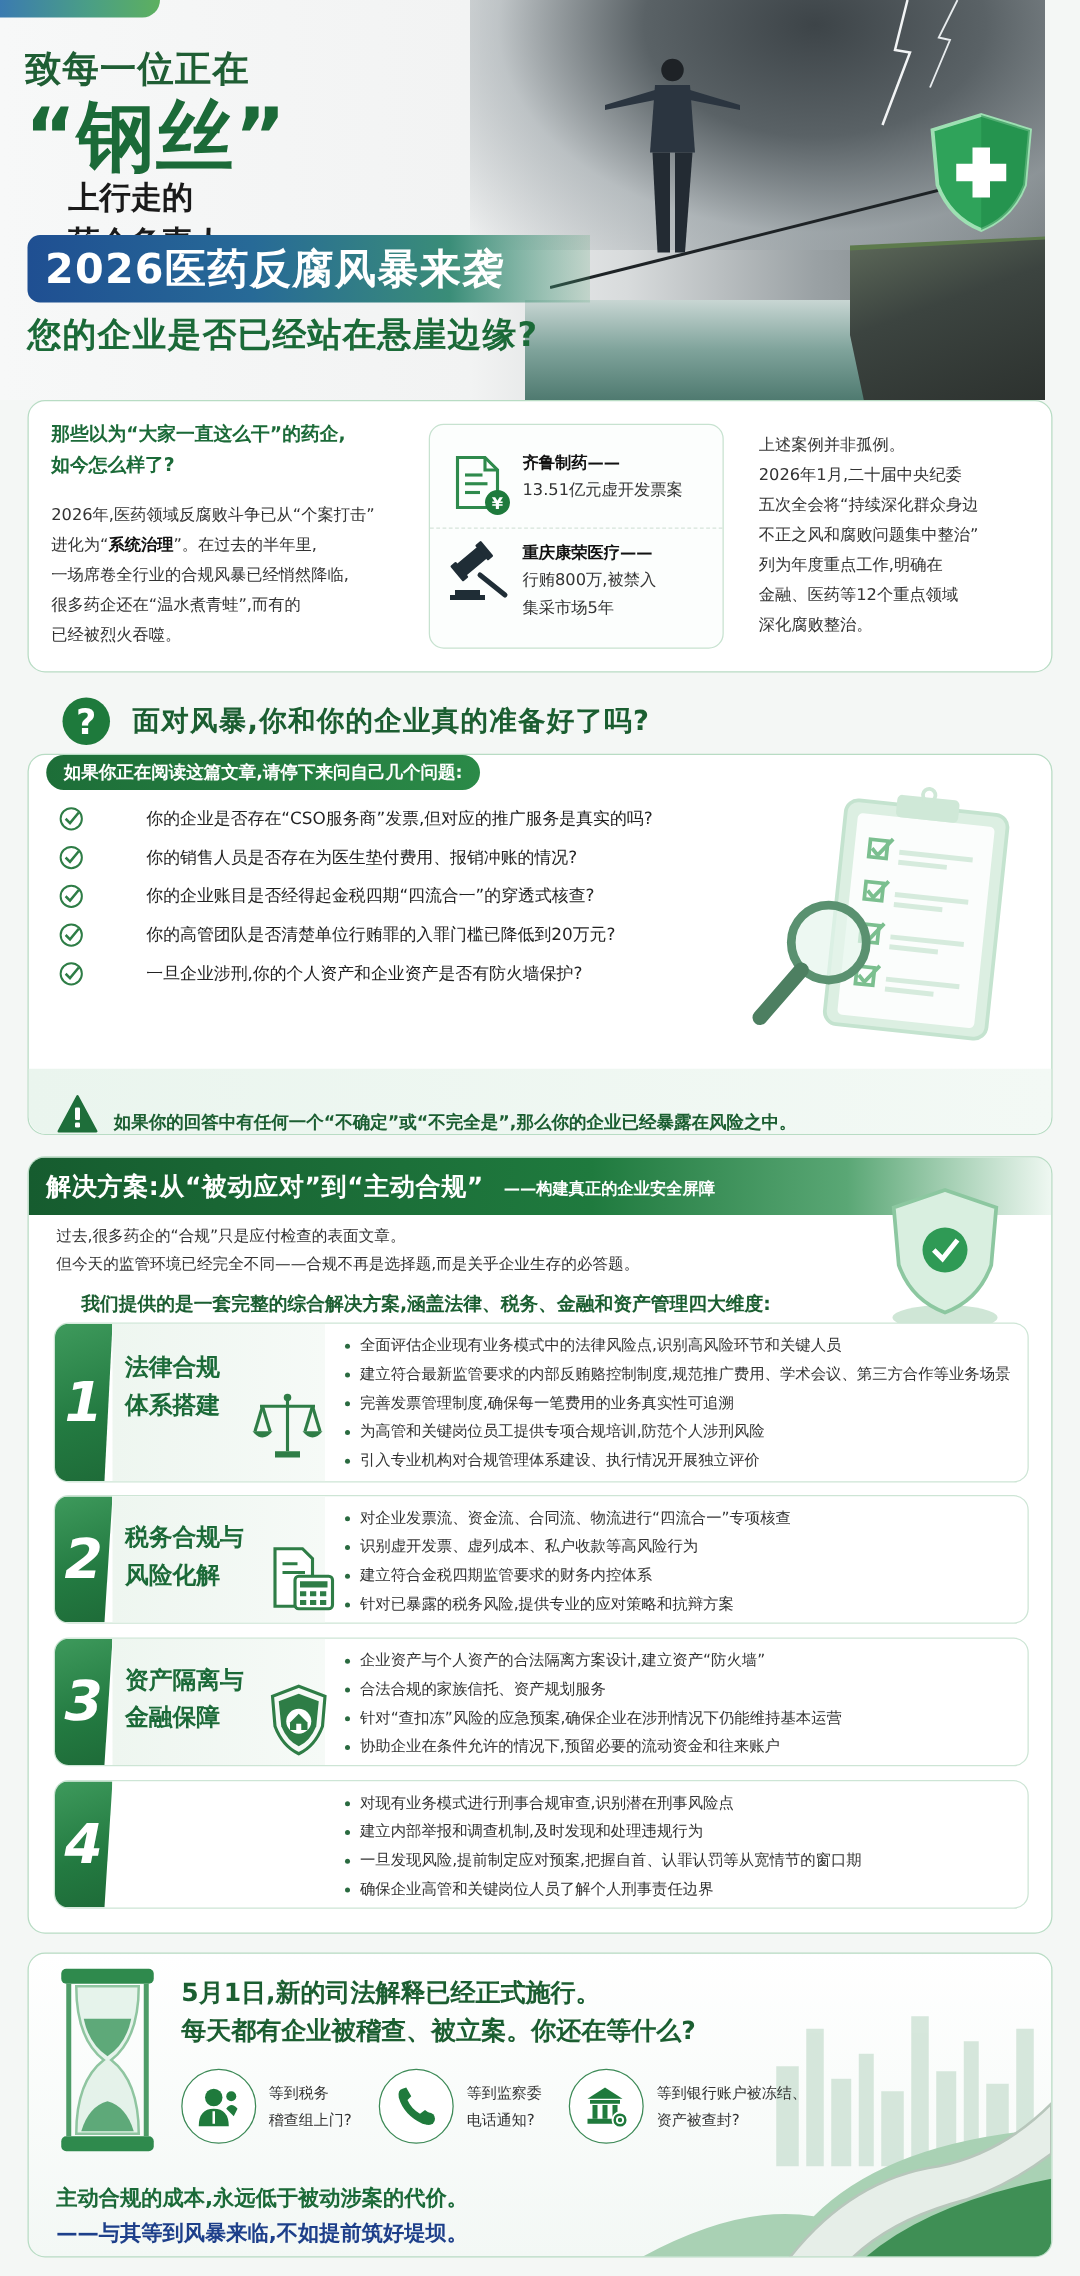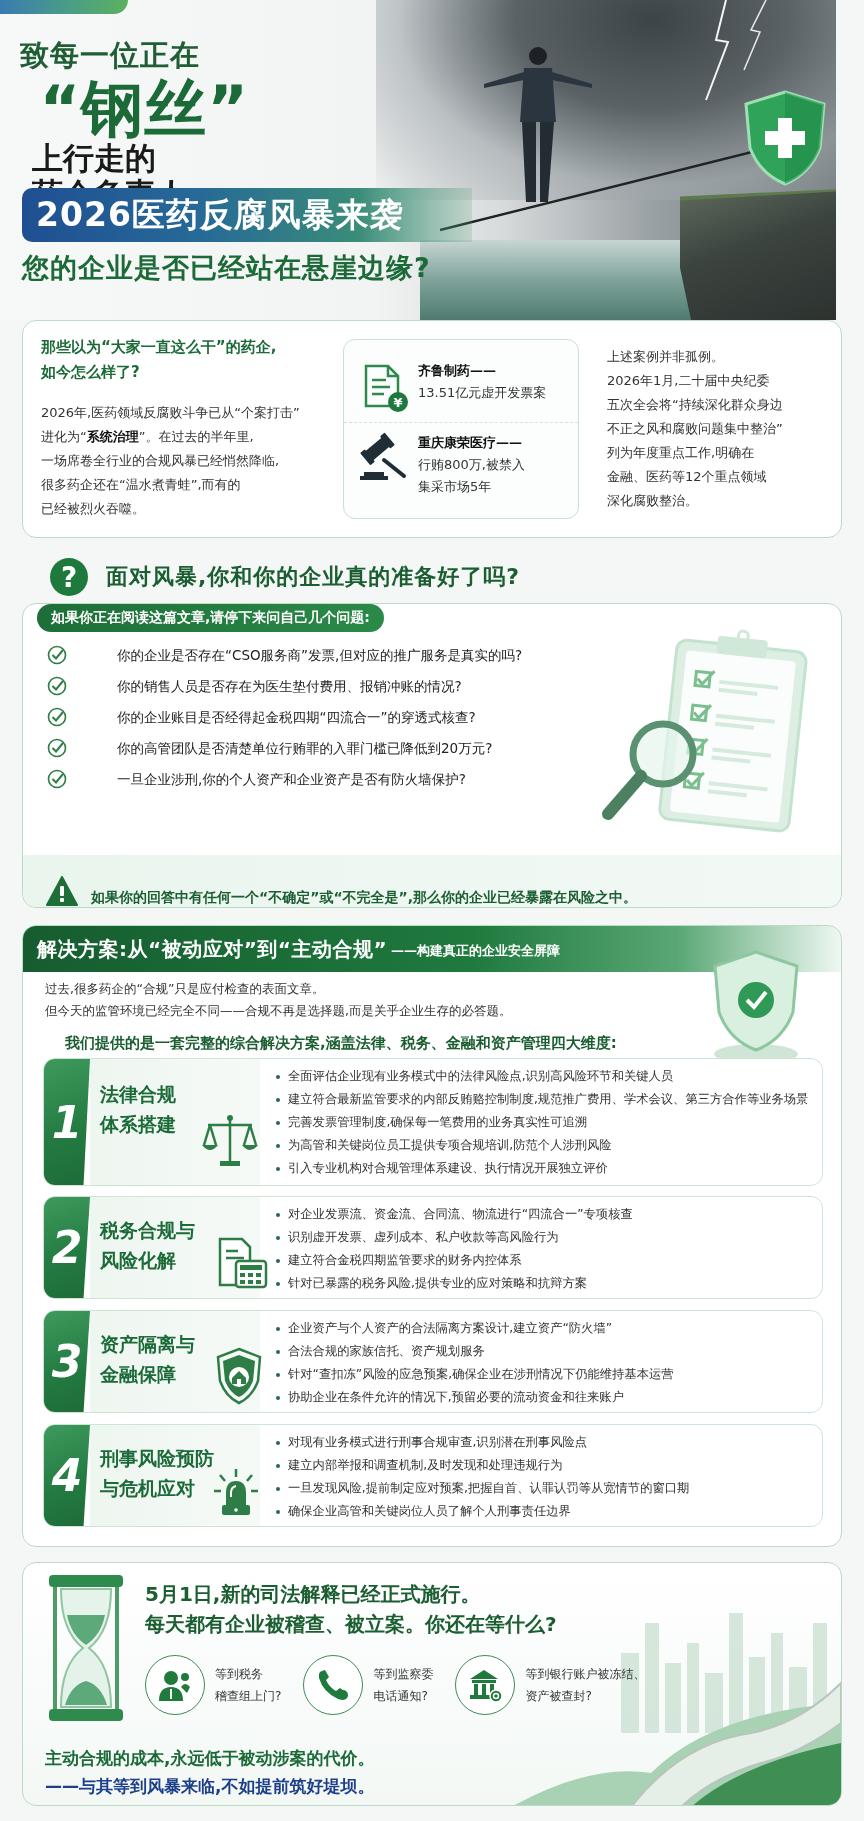--- a/index.html
+++ b/index.html
@@ -20,21 +20,21 @@
   .hero .walker { position: absolute; left: 478px; top: 42px; width: 120px; height: 170px; }
   .hero .lightning { position: absolute; right: 60px; top: 0; width: 120px; height: 120px; }
   .hero .shield { position: absolute; left: 740px; top: 88px; width: 90px; height: 100px; }
   .hero-top-tab { position: absolute; left: 0; top: 0; width: 128px; height: 14px; border-bottom-right-radius: 14px;
     background: linear-gradient(90deg, #3b7bb0 0%, #4a9e86 55%, #5db05f 100%); }
   .hero-text { position: absolute; left: 20px; top: 36px; z-index: 2; }
   .h-line1 { font-size: 29px; font-weight: bold; color: #1f5e34; letter-spacing: 1px; }
   .h-big-row { display: flex; align-items: flex-end; margin-top: 2px; flex-direction: column; }
   .h-big { font-size: 62px; font-weight: bold; color: #1b6a38; line-height: 1; letter-spacing: 1px; }
   .h-side { margin-left: 12px; margin-bottom: 2px; }
-  .h-side div { font-size: 31px; font-weight: bold; color: #1a1a1a; line-height: 36px; }
+  .h-side div { font-size: 25px; font-weight: bold; color: #1a1a1a; line-height: 36px; }
   .h-banner { position: absolute; left: 22px; top: 188px; width: 450px; height: 54px; border-radius: 10px 0 0 10px;
     background: linear-gradient(90deg, #1f4f92 0%, #276a97 40%, #3a8d78 75%, rgba(80,160,110,0.2) 100%);
     display: flex; align-items: center; padding-left: 14px; z-index: 2; }
   .h-banner span { font-size: 33px; font-weight: bold; color: #fff; letter-spacing: 1px; }
   .h-question { position: absolute; left: 22px; top: 250px; font-size: 27px; font-weight: bold; color: #1b6a38; z-index: 2; letter-spacing: 1px; }
 
   
   .card { position: absolute; background: #fff; border: 1.5px solid #b8dcc4; border-radius: 14px; }
   .card1 { left: 22px; top: 320px; width: 820px; height: 218px; }
   .c1-title { position: absolute; left: 18px; top: 14px; font-size: 15px; font-weight: bold; color: #1b6a38; line-height: 25px; }
@@ -62,21 +62,21 @@
   .qlist li .chk { width: 20px; height: 20px; flex: none; margin-right: 8px; margin-top: 1px; }
   .clipboard { position: absolute; left: 545px; top: 20px; width: 260px; height: 210px; }
   .warn-bar { position: absolute; left: 0; right: 0; bottom: 0; height: 52px; background: linear-gradient(90deg, #eaf5ee, #f3f9f5); border-radius: 0 0 14px 14px; display: flex; align-items: flex-end; padding-left: 22px; margin-top: 20px; }
   .warn-icon { width: 34px; height: 32px; flex: none; }
   .warn-text { font-size: 14px; font-weight: bold; color: #1b5e31; margin-left: 12px; }
 
   
   .card3 { left: 22px; top: 925px; width: 820px; height: 622px; overflow: hidden; }
   .s3-head { position: absolute; left: 0; top: 0; width: 100%; height: 46px; background: linear-gradient(90deg, #165c2f 0%, #1f7a3e 55%, #5aa775 80%, rgba(200,230,210,0.3) 100%); display: flex; align-items: center; padding-left: 14px; }
   .s3-head .main { font-size: 20px; font-weight: bold; color: #fff; letter-spacing: 0.5px; }
-  .s3-head .sub { font-size: 13px; font-weight: bold; color: #fff; margin-left: 4px; margin-top: 4px; }
+  .s3-head .sub { font-size: 13px; font-weight: bold; color: #fff; margin-left: 16px; margin-top: 4px; }
   .s3-intro { position: absolute; left: 22px; top: 52px; font-size: 12.5px; color: #333; line-height: 22px; }
   .s3-lead { position: absolute; left: 42px; top: 108px; font-size: 15px; font-weight: bold; color: #1b5e31; }
   .s3-shield { position: absolute; right: 30px; top: 20px; width: 110px; height: 120px; }
   .pillar { position: absolute; left: 20px; width: 780px; border: 1px solid #cde5d5; border-radius: 12px; background: #fff; overflow: hidden; }
   .pillar .num { position: absolute; left: 0; top: 0; bottom: 0; width: 46px; background: linear-gradient(160deg, #3e9a5c 0%, #237a41 60%, #1e6b38 100%); color: #fff; font-size: 44px; font-weight: bold; font-style: italic; display: flex; align-items: center; justify-content: center; clip-path: polygon(0 0, 100% 0, 86% 100%, 0 100%); }
   .pillar .label-wrap { position: absolute; left: 46px; top: 0; bottom: 0; width: 170px; background: linear-gradient(90deg, #eef6f0, #f6faf7); }
   .pillar .label { position: absolute; left: 10px; font-size: 19px; font-weight: bold; color: #1b6a38; line-height: 30px; }
   .pillar .picon { position: absolute; width: 54px; height: 54px; }
   .pillar ul { position: absolute; left: 232px; list-style: none; }
   .pillar ul li { position: relative; font-size: 12.3px; color: #333; line-height: 23px; padding-left: 12px; white-space: nowrap; }
@@ -387,39 +387,20 @@
     <ul style="top:6px">
       <li>企业资产与个人资产的合法隔离方案设计,建立资产“防火墙”</li>
       <li>合法合规的家族信托、资产规划服务</li>
       <li>针对“查扣冻”风险的应急预案,确保企业在涉刑情况下仍能维持基本运营</li>
       <li>协助企业在条件允许的情况下,预留必要的流动资金和往来账户</li>
     </ul>
   </div>
 
   <div class="pillar p4">
     <div class="num">4</div>
-    <div class="label-wrap">
-      <div class="label" style="top:18px">
-        <div>刑事风险预防</div>
-        <div>与危机应对</div>
-      </div>
-      <svg class="picon" style="left:122px;top:42px;width:48px;height:50px" viewBox="0 0 48 50">
-        <g stroke="#2e7d46" stroke-width="2.5">
-          <line x1="24" y1="2" x2="24" y2="10"></line>
-            <line x1="8" y1="8" x2="13" y2="14"></line>
-            <line x1="40" y1="8" x2="35" y2="14"></line>
-          <line x1="2" y1="24" x2="9" y2="24"></line>
-            <line x1="46" y1="24" x2="39" y2="24"></line>
-        </g>
-        <path d="M14 38 V26 Q14 14 24 14 Q34 14 34 26 V38 Z" fill="#2e7d46"></path>
-        <path d="M19 30 V26 Q19 20 24 19" fill="none" stroke="#fff" stroke-width="2"></path>
-        <rect x="10" y="38" width="28" height="10" rx="2" fill="#2e7d46"></rect>
-        <circle cx="24" cy="43" r="1.8" fill="#fff"></circle>
-      </svg>
-    </div>
     <ul style="top:6px">
       <li>对现有业务模式进行刑事合规审查,识别潜在刑事风险点</li>
       <li>建立内部举报和调查机制,及时发现和处理违规行为</li>
       <li>一旦发现风险,提前制定应对预案,把握自首、认罪认罚等从宽情节的窗口期</li>
       <li>确保企业高管和关键岗位人员了解个人刑事责任边界</li>
     </ul>
   </div>
 </section>
 
 <section class="card card4">

